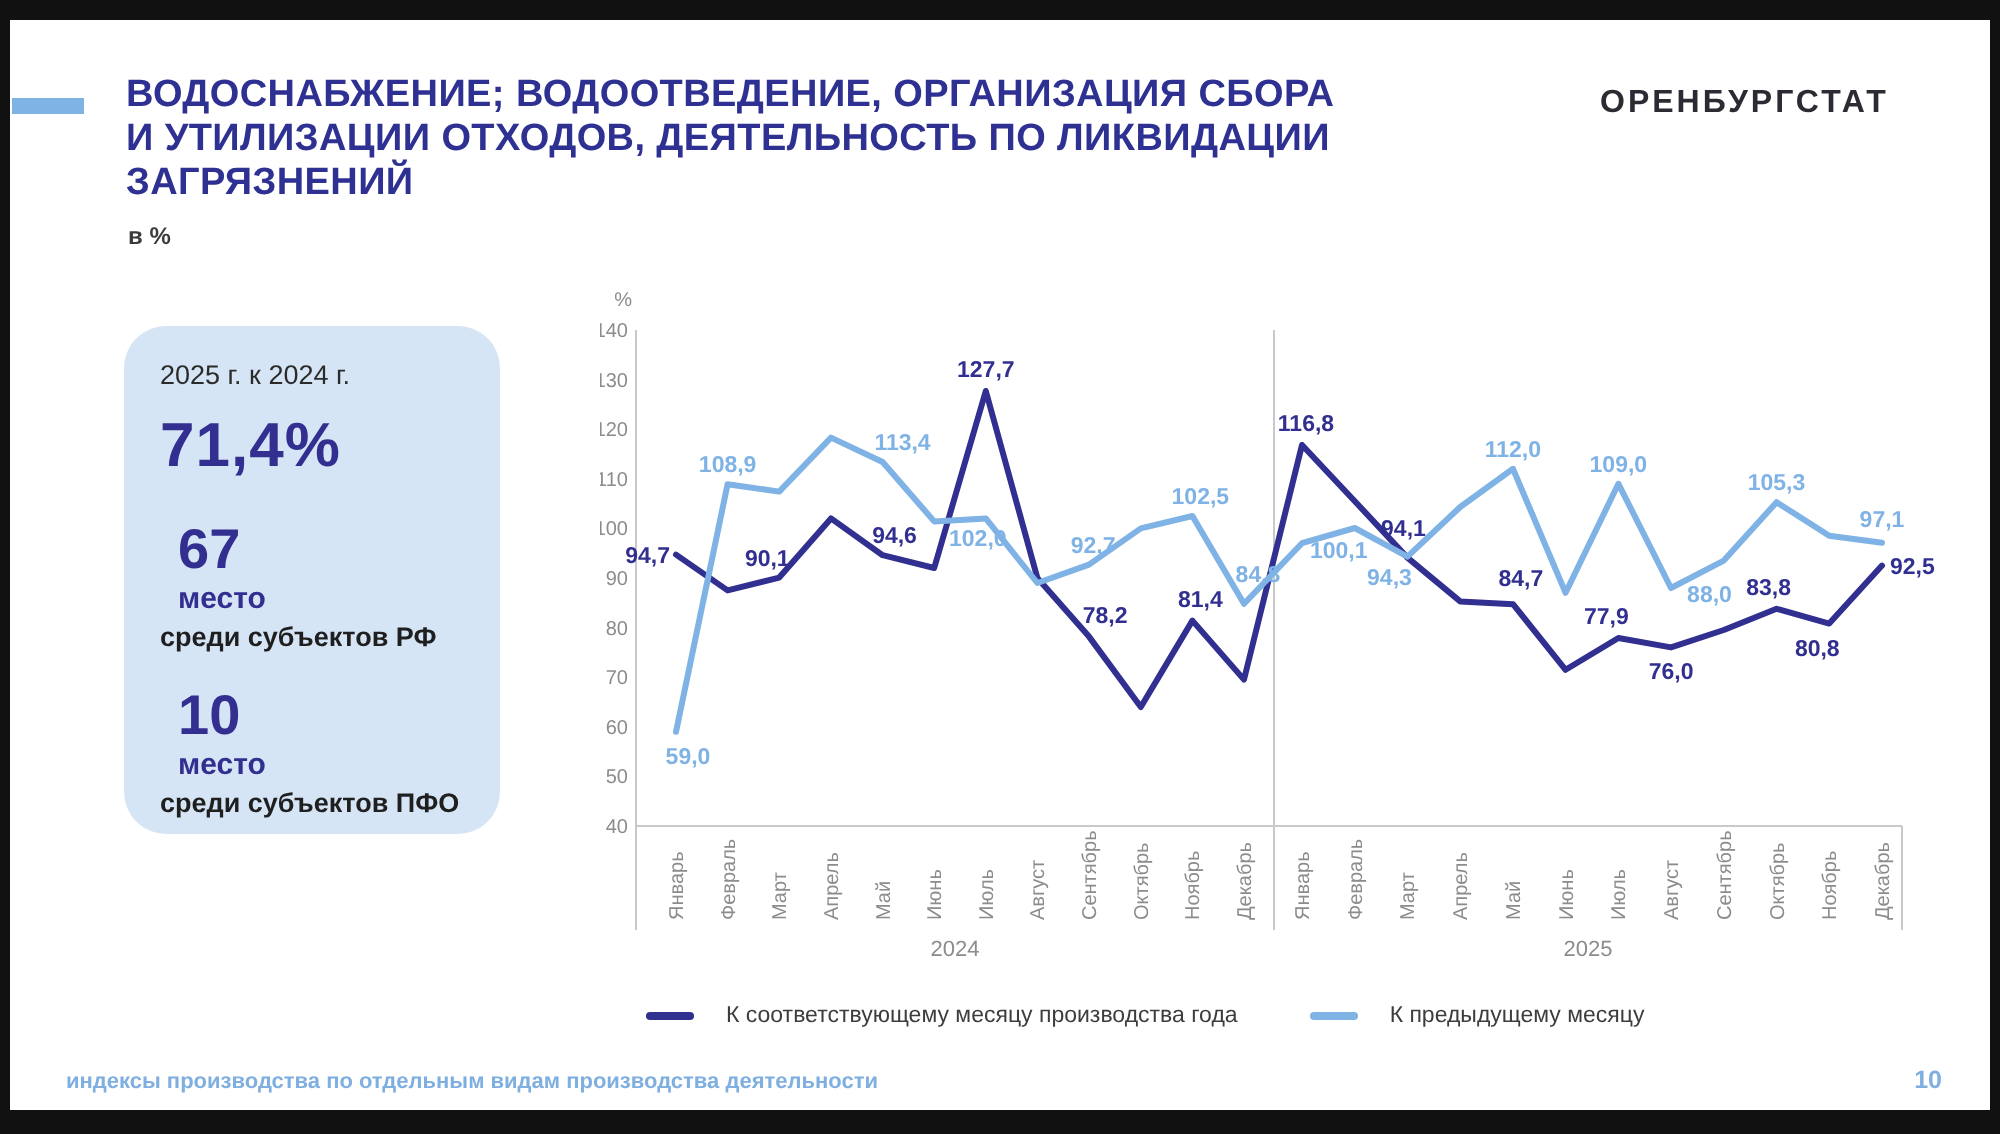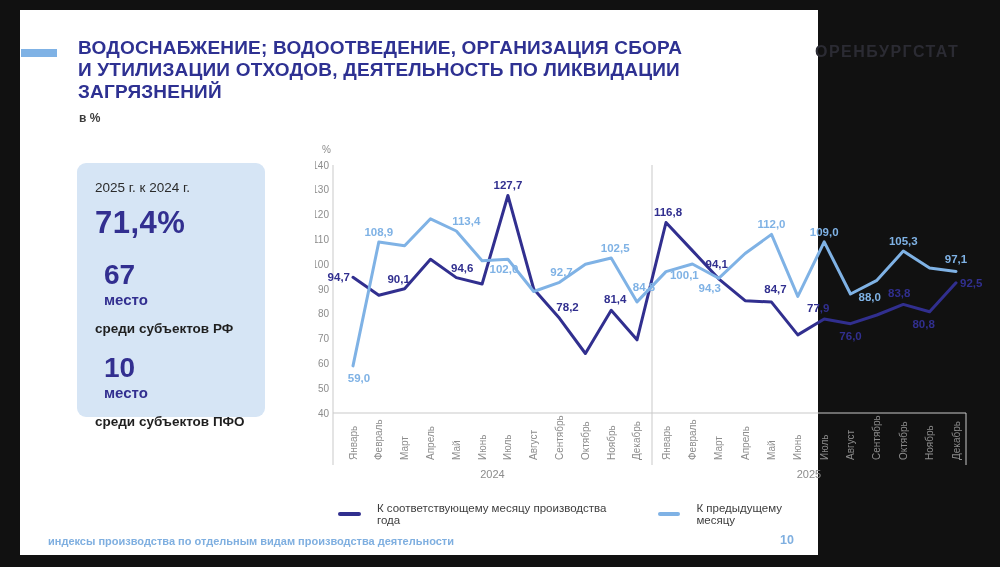--- a/index.html
+++ b/index.html
@@ -1,32 +1,32 @@
 <!DOCTYPE html>
 <html><head>
 <meta charset="utf-8">
 <style>
   * { margin:0; padding:0; box-sizing:border-box; }
   html,body { width:1000px; height:567px; }
   body { background:#111; position:relative; font-family:"Liberation Sans",sans-serif; overflow:hidden; }
-  .slide { position:absolute; left:20px; top:10px; width:798px; height:545px; background:#ffffff; }
+  .slide { position:absolute; left:5px; top:10px; width:990px; height:545px; background:#ffffff; }
 
   .accent-dash { position:absolute; left:1px; top:39px; width:36px; height:8px; background:#7FB2E5; }
 
   .title { position:absolute; left:58px; top:27px; width:740px; color:#2E3192; font-weight:bold; font-size:19px; line-height:22px; letter-spacing:0.2px; }
   .brand { position:absolute; left:795px; top:33px; color:#2B2B33; font-weight:bold; font-size:16px; letter-spacing:1.5px; }
   .subtitle { position:absolute; left:59px; top:101px; color:#3C3C3C; font-weight:bold; font-size:12px; }
 
-  .panel { position:absolute; left:57px; top:153px; width:188px; height:254px; background:#D6E5F5; border-radius:9px; padding:16px 18px; }
+  .panel { position:absolute; left:57px; top:153px; width:188px; height:254px; background:#D6E5F5; border-radius:21px; padding:16px 18px; }
   .panel .period { color:#2b2b2b; font-size:13.5px; margin-top:1px; }
   .panel .big-value { color:#322F90; font-weight:bold; font-size:31px; margin-top:10px; letter-spacing:0.5px; }
   .panel .rank-row { display:flex; align-items:baseline; margin-top:18px; color:#322F90;flex-direction:column; }
   .panel .rank-row .num { font-weight:bold; font-size:28px; }
   .panel .rank-row .unit { font-weight:bold; font-size:15px; margin-left:9px; }
-  .panel .caption { color:#1f1f1f; font-weight:bold; font-size:13.5px; margin-top:13px; }
+  .panel .caption { color:#1f1f1f; font-weight:bold; font-size:13.5px; margin-top:3px; }
   .panel .rank-row.second { margin-top:16px; }
 
   #chart-svg { position:absolute; left:295px; top:130px; }
 
   .legend { position:absolute; left:318px; top:492px; display:flex; align-items:center; font-size:11.5px; color:#3d3d3d; }
   .legend .swatch { width:24px; height:3.5px; border-radius:2px; display:inline-block; }
   .legend .item { display:flex; align-items:center; }
   .legend .item + .item { margin-left:36px; }
   .legend .swatch { margin-right:16px; }
 

